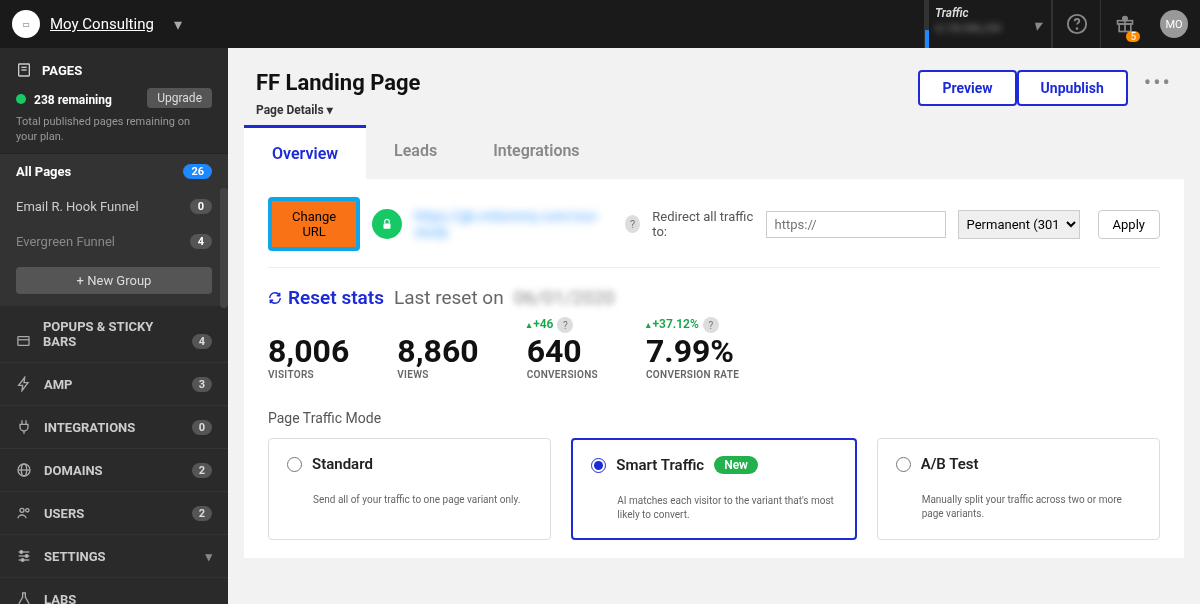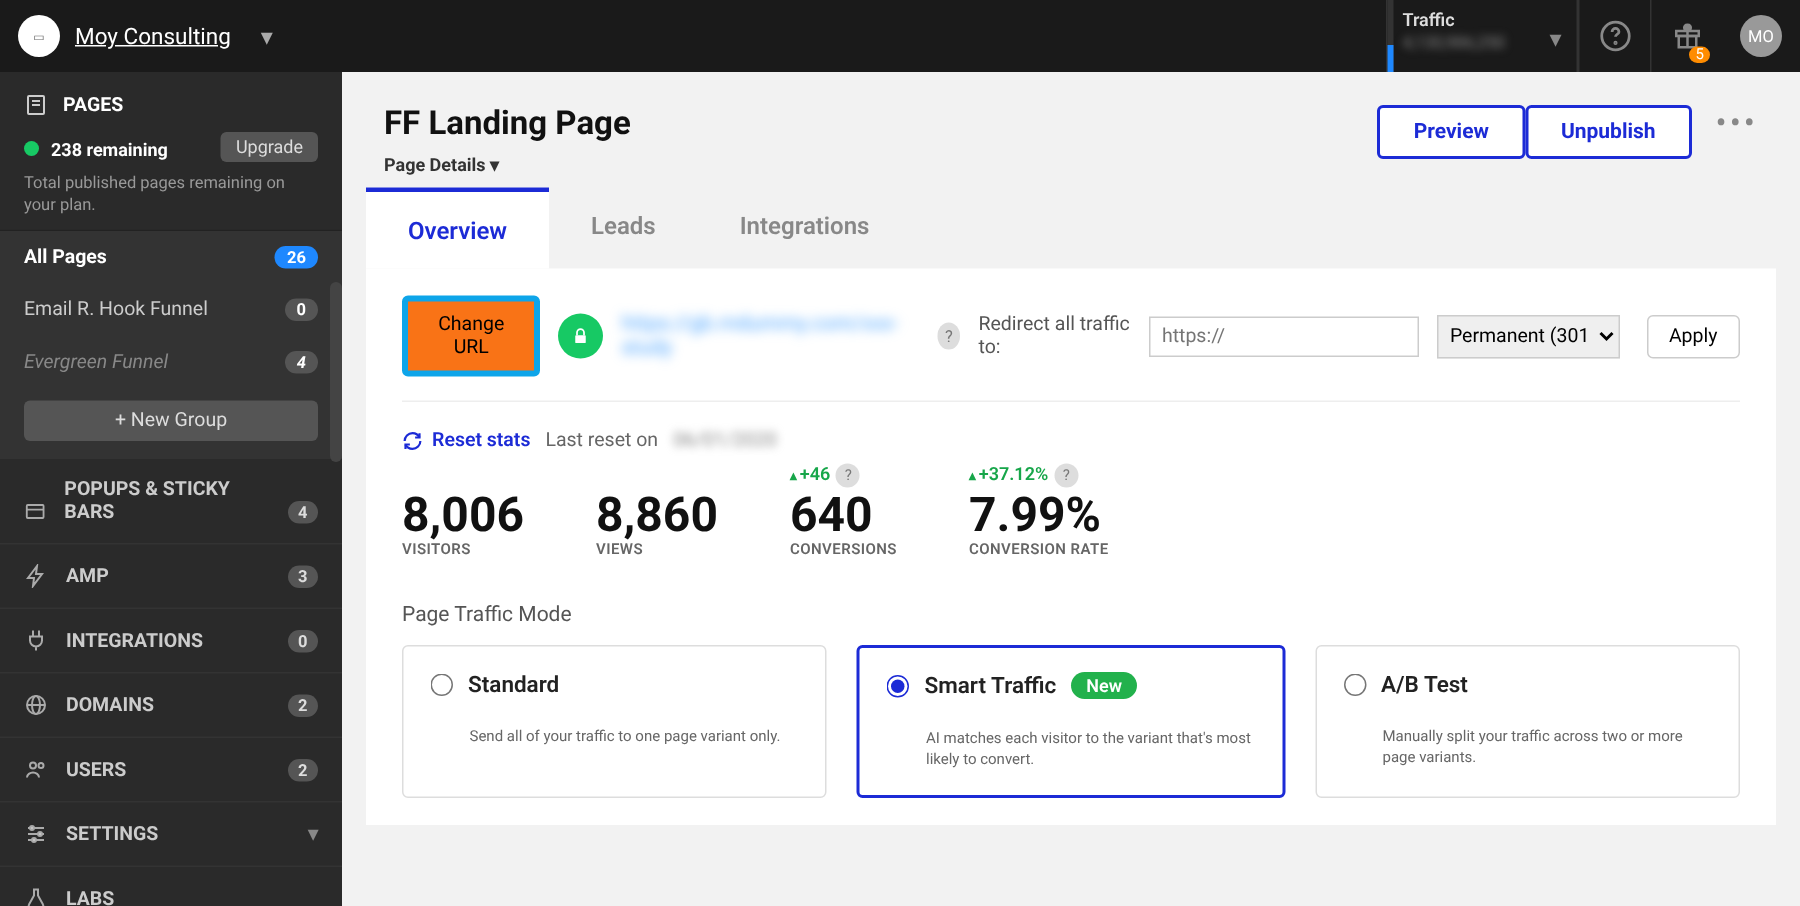--- a/index.html
+++ b/index.html
@@ -4,21 +4,21 @@
 <style>
 * { margin: 0; padding: 0; box-sizing: border-box; font-family: -apple-system, BlinkMacSystemFont, "Segoe UI", Roboto, Arial, sans-serif; }
 body { width: 1200px; height: 604px; overflow: hidden; background: #f2f2f2; }
 
 .topbar { height: 48px; background: #1a1a1a; display: flex; align-items: center; padding: 0 12px; }
 .topbar .brand { display: flex; align-items: center; gap: 10px; }
 .topbar .logo { width: 28px; height: 28px; border-radius: 50%; background: #fff; display:flex; align-items:center; justify-content:center; font-size:8px; color:#666;}
 .topbar .orgname { color: #fff; font-size: 15px; text-decoration: underline; }
 .topbar .chevdown { color: #aaa; margin-left: 10px; }
 .topbar .spacer { flex: 1; }
-.topbar .traffic-box { width: 128px; height: 48px; border-left: 1px solid #333; border-right: 1px solid #333; padding: 6px 10px; position: relative; }
+.topbar .traffic-box { width: 128px; height: 48px; border-left: 1px solid #333; border-right: 1px solid #333; padding: 6px 10px; position: relative; font-style: italic; }
 .topbar .traffic-box .lbl { color: #ddd; font-size: 12px; font-weight: 600; }
 .topbar .traffic-box .bar { position:absolute; left:0; top:0; bottom:0; width:4px; background:#333; }
 .topbar .traffic-box .bar::after { content:''; position:absolute; left:0; bottom:0; width:4px; height:18px; background:#1e88ff; }
 .topbar .traffic-box .blurred { filter: blur(3px); color:#888; font-size:11px; margin-top:2px; }
 .topbar .traffic-box .chev { position:absolute; right:10px; top:16px; color:#888; }
 .topbar .iconbtn { width:48px; height:48px; display:flex; align-items:center; justify-content:center; color:#888; border-left:1px solid #333; position:relative;}
 .topbar .iconbtn .badge { position:absolute; bottom:6px; right:8px; background:#ff8c00; color:#fff; border-radius:8px; font-size:10px; padding:0 4px; }
 .topbar .avatar { width:28px; height:28px; border-radius:50%; background:#999; color:#fff; font-size:11px; display:flex; align-items:center; justify-content:center; margin-left:12px;}
 
 .layout { display: flex; height: calc(604px - 48px); }
@@ -32,21 +32,21 @@
 .sidebar .quota .desc { font-size:11px; color:#999; margin-top:6px; line-height:1.4;}
 .sidebar .pages-section { background:#333; flex:0 0 auto; padding-bottom:12px; border-top:1px solid #222;}
 .sidebar .pg-row { display:flex; align-items:center; justify-content:space-between; padding:10px 16px; font-size:13px; }
 .sidebar .pg-row.active { font-weight:700; color:#fff; }
 .sidebar .pg-row .pill { background:#1e88ff; color:#fff; border-radius:10px; font-size:11px; padding:1px 8px; font-weight:700;}
 .sidebar .pg-row .pill.grey { background:#555; }
 .sidebar .newgroup { margin:8px 16px 0; background:#555; color:#ddd; border:none; border-radius:4px; font-size:13px; padding:6px 16px; width:calc(100% - 32px); cursor:pointer;}
 .sidebar .nav-row { display:flex; align-items:flex-end; gap:12px; padding:13px 16px; font-size:13px; font-weight:700; color:#ccc; border-bottom:1px solid #333; position:relative;}
 .sidebar .nav-row .pill { margin-left:auto; background:#555; color:#ddd; border-radius:10px; font-size:11px; padding:1px 7px; font-weight:700;}
 .sidebar .nav-row .chev { margin-left:auto; color:#888; }
-.sidebar .truncated { color:#888;font-style:italic; }
+.sidebar .truncated { color:#888; }
 .sidebar .scrolltrack { position:absolute; right:0; top:140px; width:8px; height:120px; background:#444; border-radius:4px; }
 
 .main { flex:1; background:#f2f2f2; overflow-y:auto; }
 .page-header { padding: 22px 28px 8px; display:flex; align-items:flex-start; }
 .page-header h1 { font-size:22px; font-weight:700; color:#111; }
 .page-header .details { font-size:12px; font-weight:700; color:#333; margin-top:8px; cursor:pointer;}
 .page-header .spacer { flex:1; }
 .page-header .btn { border:2px solid #1c2bd6; color:#1c2bd6; background:#fff; font-weight:700; font-size:14px; padding:8px 22px; border-radius:4px; cursor:pointer; }
 .page-header .dots { color:#888; font-size:22px; margin-left:16px; cursor:pointer; letter-spacing:2px;}
 
@@ -59,21 +59,21 @@
 .urlrow .chgurl { border:4px solid #0ea5e9; background:#f97316; padding:8px 12px; font-size:13px; border-radius:4px; cursor:pointer;}
 .urlrow .lockcirc { width:30px; height:30px; border-radius:50%; background:#17c964; display:flex; align-items:center; justify-content:center; color:#fff; flex-shrink:0;}
 .urlrow .urlblur { color:#4aa3ff; filter:blur(4px); font-size:14px; }
 .urlrow .spacer { flex:1; }
 .urlrow .qmark { width:18px; height:18px; border-radius:50%; background:#ddd; color:#777; font-size:11px; display:flex; align-items:center; justify-content:center;}
 .urlrow .redlbl { font-size:13px; color:#555; }
 .urlrow input[type=text] { border:1px solid #ccc; padding:5px 8px; font-size:13px; width:180px; }
 .urlrow select { border:1px solid #ccc; padding:5px 4px; font-size:13px; width:122px; }
 .urlrow .apply { border:1px solid #ccc; background:#fff; padding:6px 14px; font-size:13px; border-radius:4px; cursor:pointer; margin-left:6px;}
 
-.resetrow { display:flex; gap:10px; padding:18px 0 2px; font-size:13px;}
+.resetrow { display:flex; gap:10px; padding:18px 0 2px; font-size:19px;}
 .resetrow .reset { color:#1c2bd6; font-weight:600; cursor:pointer; display:flex; align-items:center; gap:6px;}
 .resetrow .lastlbl { color:#666; }
 .resetrow .dateblur { filter:blur(3px); color:#888; }
 
 .statsrow { display:flex; gap:48px; padding: 6px 0 24px; }
 .stat .delta { color:#17a64a; font-size:12px; font-weight:600; position:relative; top:-4px;}
 .stat .delta::before { content:'▴'; margin-right:2px; font-size:9px;}
 .stat .help { width:16px; height:16px; border-radius:50%; background:#ddd; color:#777; font-size:10px; display:inline-flex; align-items:center; justify-content:center; margin-left:4px; vertical-align:top;}
 .stat .big { font-size:32px; font-weight:700; color:#111; line-height:1;}
 .stat .lbl { font-size:10px; font-weight:600; color:#666; letter-spacing:0.3px; margin-top:2px;}

